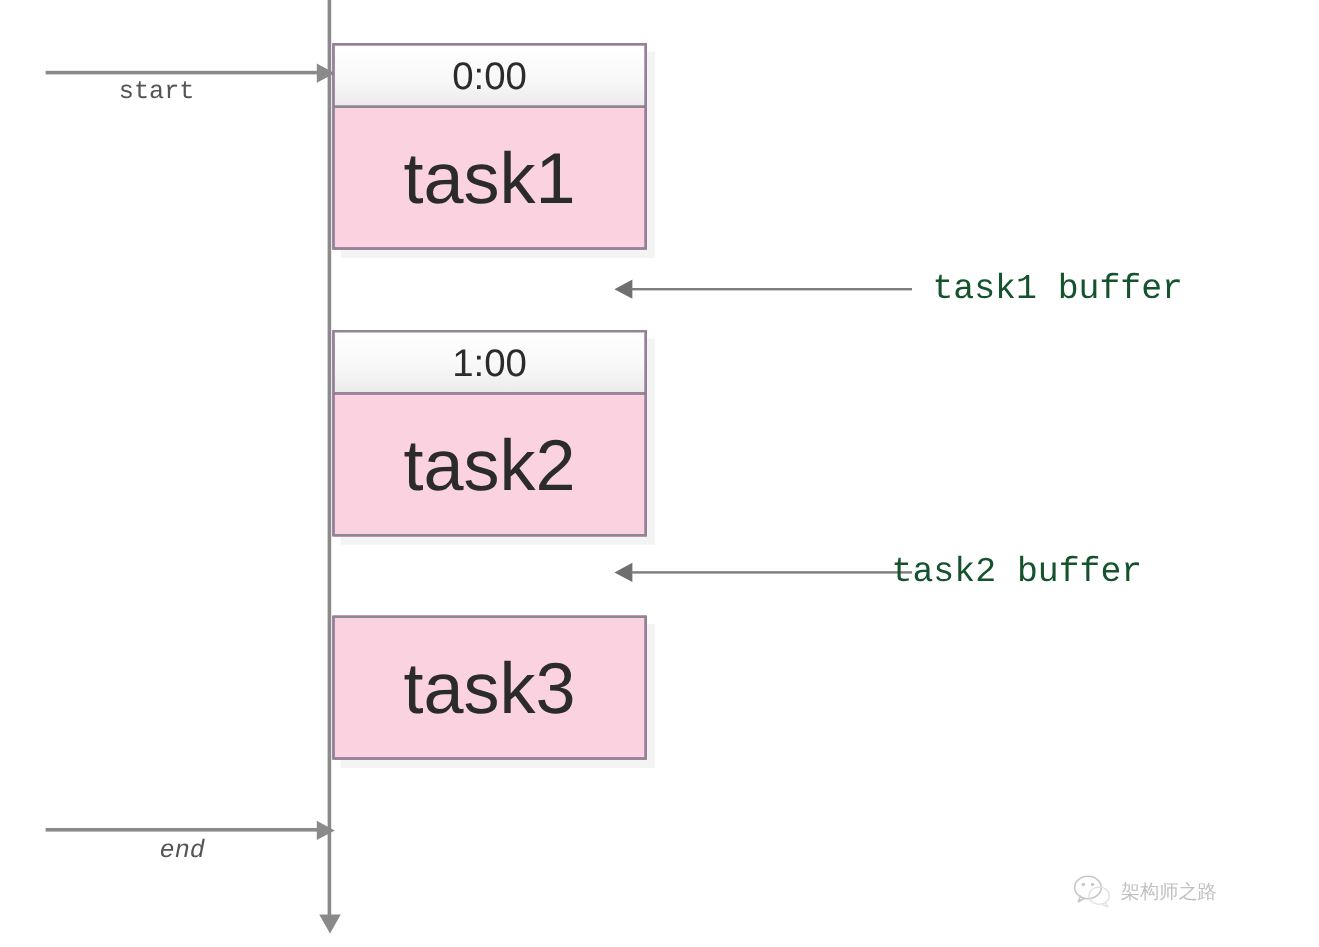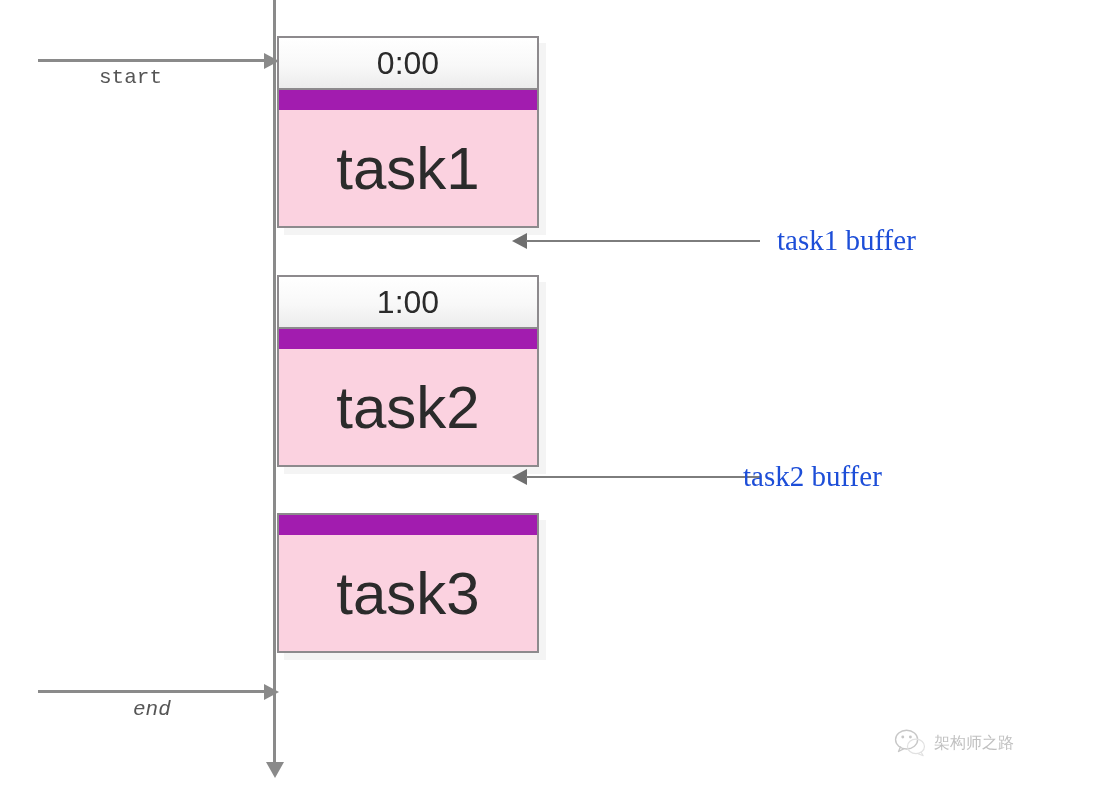--- a/index.html
+++ b/index.html
@@ -64,21 +64,20 @@
   }
   .task-body {
     height: 116px;
     background: #fbd2e0;
     display: flex;
     align-items: center;
     justify-content: center;
     color: #2b2b2b;
     font-size: 60px;
     font-family: "Liberation Sans", sans-serif;
-    margin-top: 20px;
   }
 
   
   .h-arrow-line {
     position: absolute;
     height: 3px;
     background: #8a8a8a;
   }
   .h-arrow-head-right {
     position: absolute;
@@ -105,23 +104,23 @@
   }
 
   
   .buffer-line {
     position: absolute;
     height: 2px;
     background: #7d7d7d;
   }
   .buffer-label {
     position: absolute;
-    font-family: Liberation Serif, serif;
+    font-family: Liberation Mono, monospace;
     font-size: 29px;
-    color: #1d4ed8;
+    color: #14532d;
     white-space: nowrap;
   }
 
   
   .watermark {
     position: absolute;
     left: 893px;
     top: 726px;
     display: flex;
     align-items: center;

